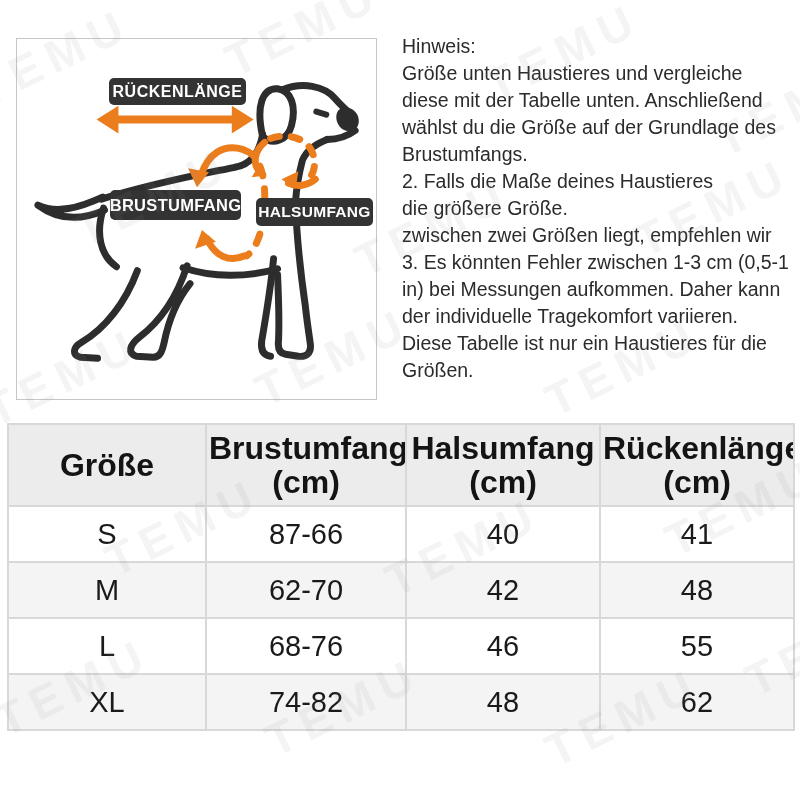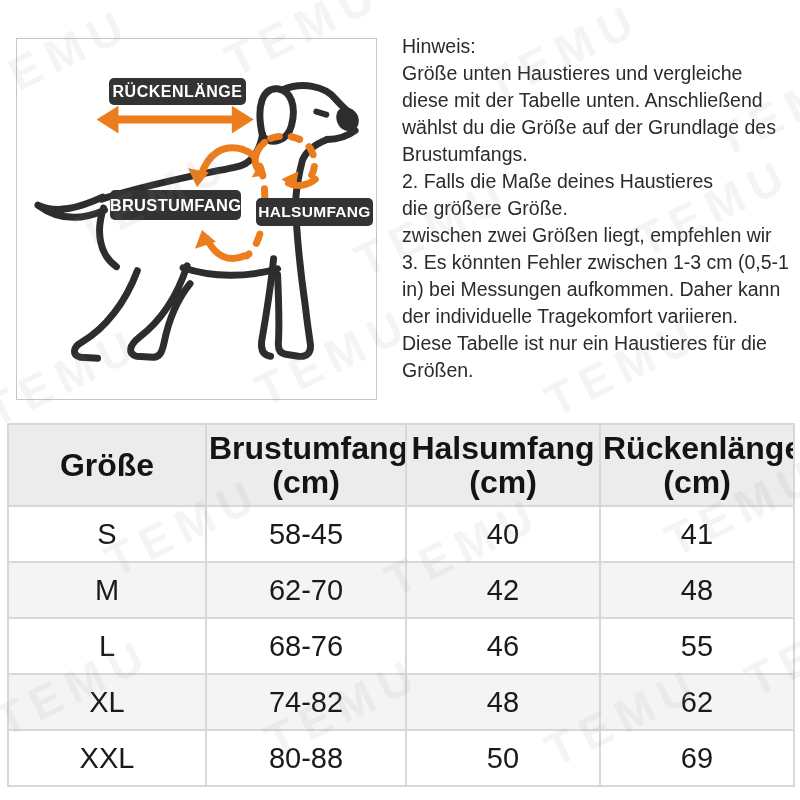--- a/index.html
+++ b/index.html
@@ -147,47 +147,41 @@
         </th>
         <th>
           <div>Rückenlänge</div>
             <div class="hsub">(cm)</div>
         </th>
       </tr>
     </thead>
     <tbody>
       <tr>
         <td>S</td>
-        <td>58-45</td>
+        <td>87-66</td>
         <td>40</td>
         <td>41</td>
       </tr>
       <tr class="alt">
         <td>M</td>
         <td>62-70</td>
         <td>42</td>
         <td>48</td>
       </tr>
       <tr>
         <td>L</td>
         <td>68-76</td>
         <td>46</td>
         <td>55</td>
       </tr>
       <tr class="alt">
         <td>XL</td>
         <td>74-82</td>
         <td>48</td>
         <td>62</td>
-      </tr>
-      <tr>
-        <td>XXL</td>
-        <td>80-88</td>
-        <td>50</td>
-        <td>69</td>
       </tr>
     </tbody>
   </table>
 
   <div class="wm-layer">
     <span class="wm" style="left:-30px;top:30px">TEMU</span>
     <span class="wm" style="left:220px;top:0px">TEMU</span>
     <span class="wm" style="left:480px;top:25px">TEMU</span>
     <span class="wm" style="left:710px;top:80px">TEMU</span>
     <span class="wm" style="left:70px;top:170px">TEMU</span>

